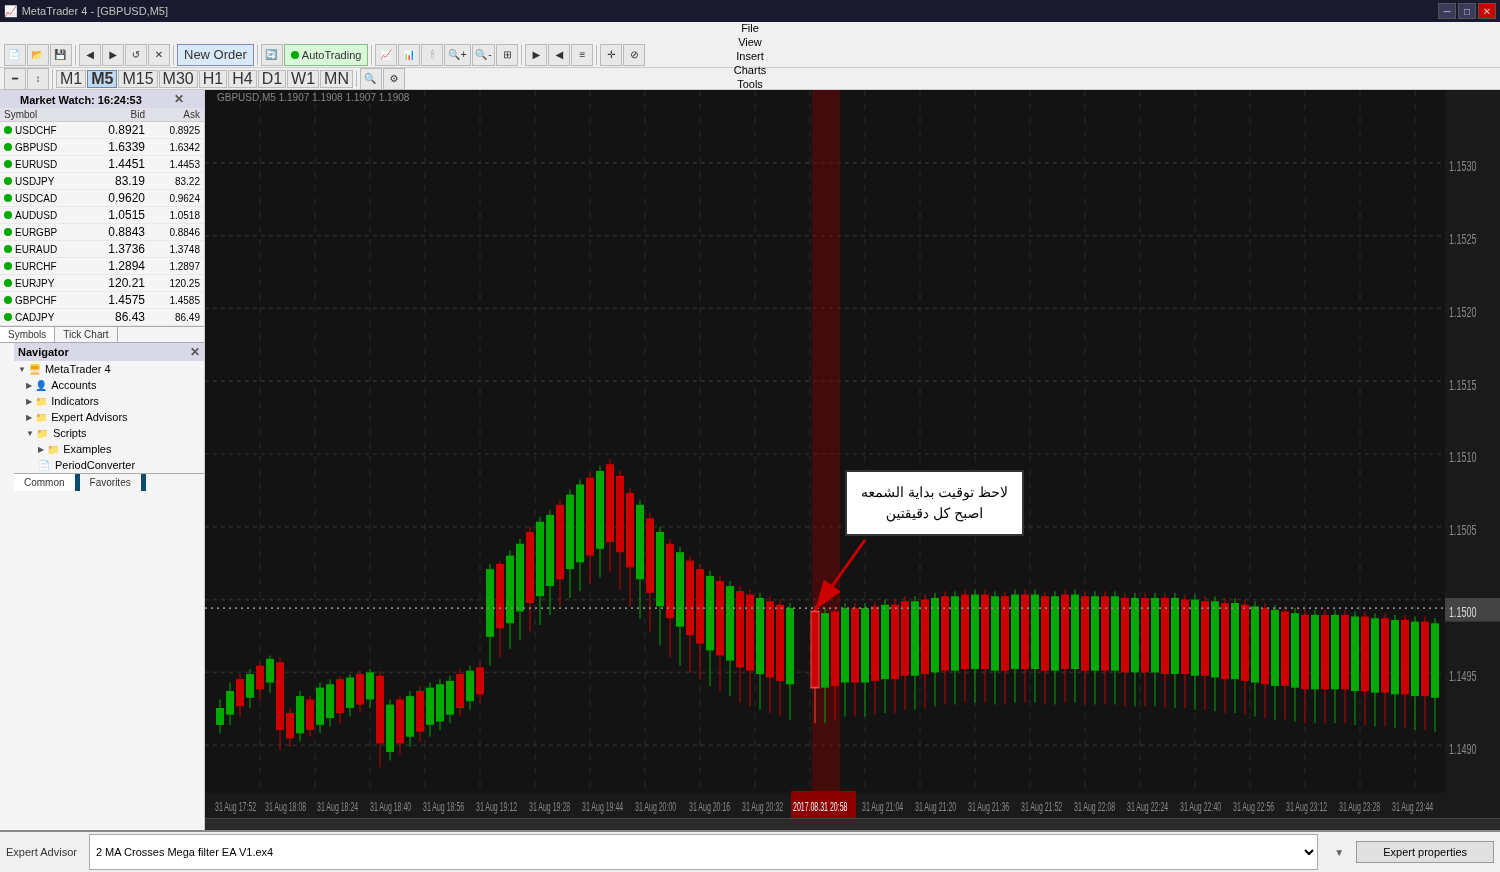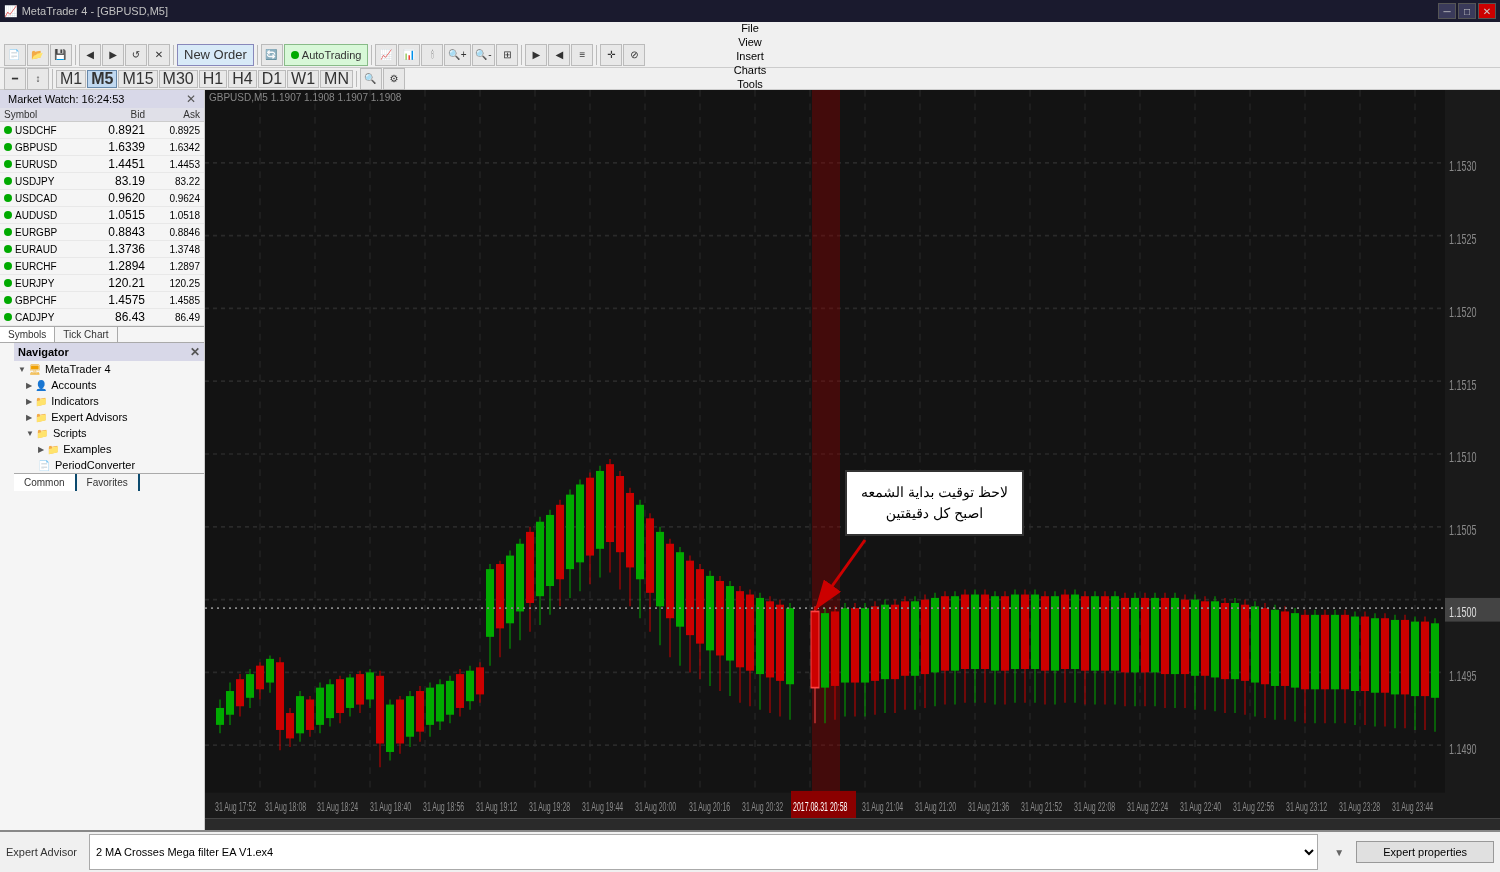--- a/index.html
+++ b/index.html
@@ -31,21 +31,21 @@
     .tf-sep { width: 1px; height: 16px; background: #bbb; margin: 0 2px; }
 
     
     .main-layout { display: flex; height: calc(872px - 22px - 20px - 26px - 22px - 20px - 22px); }
 
     
     .left-panel { width: 205px; background: #f5f5f5; border-right: 1px solid #ccc; display: flex; flex-direction: column; flex-shrink: 0; }
 
     
     .market-watch { flex: 0 0 auto; border-bottom: 1px solid #aaa; }
-    .panel-header { background: #d8d8e8; padding: 2px 8px; font-size: 11px; font-weight: normal; color: #000; display: flex; justify-content: space-between; align-items: center; }
+    .panel-header { background: #d8d8e8; padding: 2px 20px; font-size: 11px; font-weight: bold; color: #000; display: flex; justify-content: space-between; align-items: flex-end; }
     .panel-close { cursor: pointer; font-size: 12px; color: #555; }
     .mw-col-header { display: flex; background: #e0e0e8; padding: 1px 4px; font-size: 10px; color: #333; border-bottom: 1px solid #ccc; }
     .mw-col-symbol { flex: 1; }
     .mw-col-bid { width: 55px; text-align: right; }
     .mw-col-ask { width: 55px; text-align: right; }
     .mw-row { display: flex; padding: 1px 4px; border-bottom: 1px solid #e8e8e8; align-items: center; }
     .mw-dot { width: 8px; height: 8px; border-radius: 50%; background: #888; margin-right: 3px; flex-shrink: 0; }
     .mw-dot.green { background: #0a0; }
     .mw-symbol { flex: 1; font-size: 10px; color: #000; }
     .mw-bid { width: 55px; text-align: right; font-size: 12px; color: #000; }
@@ -58,30 +58,30 @@
     .navigator { flex: 1; overflow-y: auto; margin-left: 14px; }
     .nav-header { background: #d8d8e8; padding: 2px 4px; font-size: 11px; font-weight: bold; color: #000; display: flex; justify-content: space-between; align-items: center; }
     .nav-item { display: flex; align-items: center; padding: 1px 4px; cursor: pointer; }
     .nav-indent1 { padding-left: 12px; }
     .nav-indent2 { padding-left: 24px; }
     .nav-icon { width: 14px; height: 14px; margin-right: 3px; display: flex; align-items: center; justify-content: center; font-size: 10px; flex-shrink: 0; }
     .nav-folder { color: #f0a000; }
     .nav-label { font-size: 11px; color: #000; }
     .tree-triangle { font-size: 8px; margin-right: 2px; color: #555; }
     .nav-bottom-tabs { display: flex; border-top: 1px solid #aaa; }
-    .nav-tab { padding: 3px 10px; font-size: 10px; cursor: pointer; color: #333; border-right: 2px solid #0c4a6e; }
+    .nav-tab { padding: 3px 10px; font-size: 10px; cursor: pointer; color: #333; border-right: 5px solid #0c4a6e; }
     .nav-tab.active { background: #fff; }
 
     
     .chart-area { flex: 1; background: #000; display: flex; flex-direction: column; }
     .chart-tabs { background: #3a3a3a; height: 20px; display: flex; align-items: flex-end; }
     .chart-tab { padding: 2px 10px; font-size: 10px; color: #ccc; cursor: pointer; background: #555; border-top: 1px solid #888; border-right: 1px solid #333; height: 18px; display: flex; align-items: center; }
     .chart-tab.active { background: #1a1a1a; color: #fff; border-top: 2px solid #88aacc; }
     .chart-canvas { flex: 1; position: relative; background: #131313; overflow: hidden; }
-    .chart-title { position: absolute; top: 2px; left: 4px; font-size: 10px; color: #888; z-index: 10; }
+    .chart-title { position: absolute; top: 2px; left: 12px; font-size: 10px; color: #888; z-index: 10; }
 
     
     .chart-svg { width: 100%; height: 100%; }
 
     
     .annotation-box { position: absolute; top: 380px; left: 640px; background: white; border: 2px solid #333; padding: 10px 14px; text-align: center; z-index: 20; min-width: 160px; }
     .annotation-text { font-size: 14px; color: #000; font-family: Arial; direction: rtl; line-height: 1.5; }
 
     
     .chart-scrollbar { height: 12px; background: #2a2a2a; border-top: 1px solid #444; }

